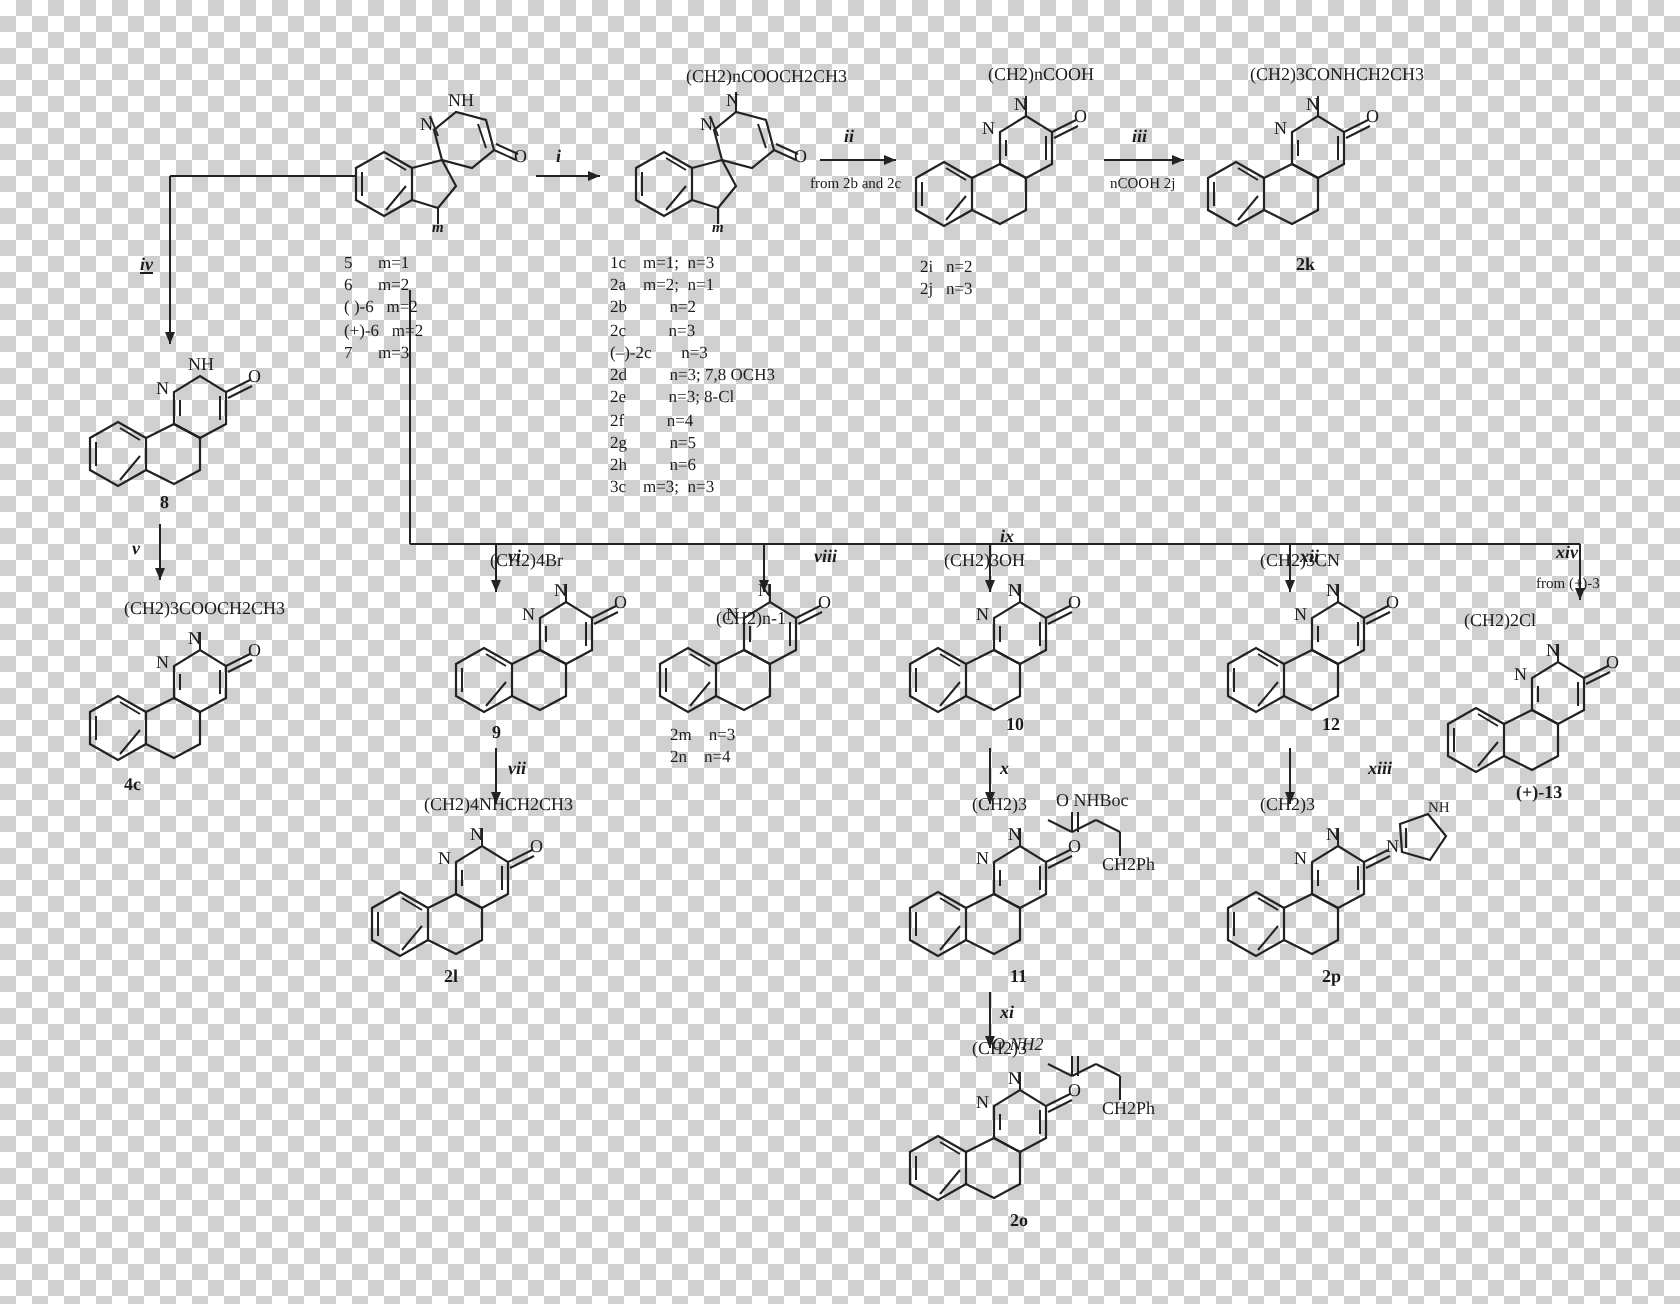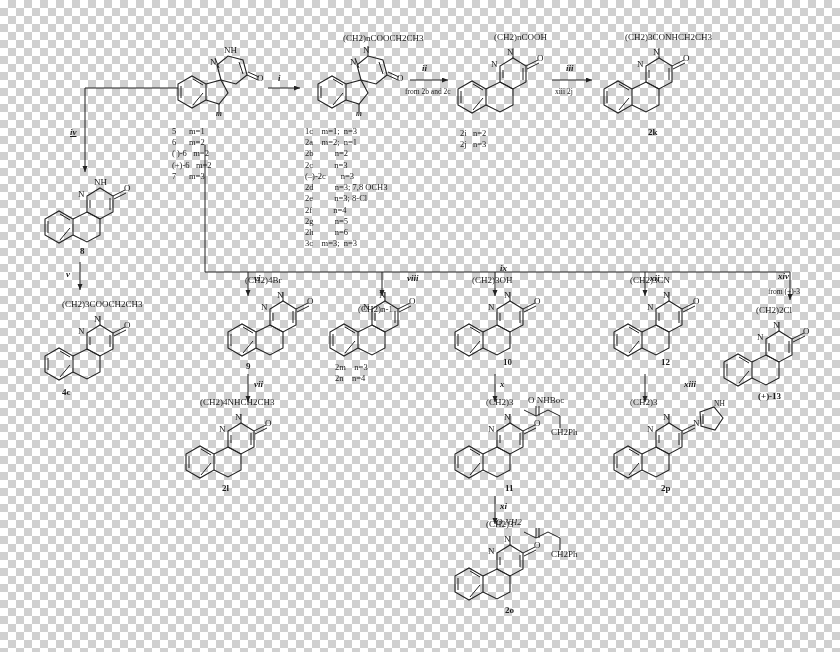--- a/index.html
+++ b/index.html
@@ -333,21 +333,21 @@
 3c    m=3;  n=3</div>
 
 <span class="lbl" style="left:491px;top:60px;">N</span>
 <span class="lbl" style="left:507px;top:48px;">N</span>
 <span class="lbl" style="left:537px;top:54px;">O</span>
 <span class="lbl" style="left:494px;top:33px;">(CH2)nCOOH</span>
 <div class="tbl" style="left:460px;top:128px;">2i   n=2
 2j   n=3</div>
 
 <span class="lbl ital" style="left:566px;top:64px;">iii</span>
-<span class="lbl small" style="left:555px;top:88px;">xiii 2j</span>
+<span class="lbl small" style="left:555px;top:88px;">nCOOH 2j</span>
 
 <span class="lbl" style="left:637px;top:60px;">N</span>
 <span class="lbl" style="left:653px;top:48px;">N</span>
 <span class="lbl" style="left:683px;top:54px;">O</span>
 <span class="lbl" style="left:625px;top:33px;">(CH2)3CONHCH2CH3</span>
 <span class="lbl bold" style="left:648px;top:128px;">2k</span>
 
 <span class="lbl ital" style="left:70px;top:128px;text-decoration:underline;">iv</span>
 
 <span class="lbl" style="left:78px;top:190px;">N</span>
@@ -369,21 +369,21 @@
 <span class="lbl" style="left:277px;top:291px;">N</span>
 <span class="lbl" style="left:307px;top:297px;">O</span>
 <span class="lbl" style="left:245px;top:276px;">(CH2)4Br</span>
 <span class="lbl bold" style="left:246px;top:362px;">9</span>
 
 <span class="lbl ital" style="left:254px;top:380px;">vii</span>
 
 <span class="lbl" style="left:219px;top:425px;">N</span>
 <span class="lbl" style="left:235px;top:413px;">N</span>
 <span class="lbl" style="left:265px;top:419px;">O</span>
-<span class="lbl" style="left:200px;top:398px;">(CH2)4NHCH2CH3</span>
+<span class="lbl" style="left:212px;top:398px;">(CH2)4NHCH2CH3</span>
 <span class="lbl bold" style="left:222px;top:484px;text-align:right;">2l</span>
 
 <span class="lbl ital" style="left:407px;top:274px;">viii</span>
 
 <span class="lbl" style="left:363px;top:303px;">N</span>
 <span class="lbl" style="left:379px;top:291px;">N</span>
 <span class="lbl" style="left:409px;top:297px;">O</span>
 <span class="lbl" style="left:358px;top:276px;margin-top:29px;">(CH2)n-1</span>
 <div class="tbl" style="left:335px;top:362px;">2m    n=3
 2n    n=4</div>
@@ -432,14 +432,14 @@
 <span class="lbl" style="left:630px;top:398px;">(CH2)3</span>
 <span class="lbl small" style="left:714px;top:400px;">NH</span>
 <span class="lbl bold" style="left:661px;top:484px;">2p</span>
 
 <span class="lbl ital" style="left:778px;top:272px;">xiv</span>
 <span class="lbl small" style="left:768px;top:288px;">from (+)-3</span>
 
 <span class="lbl" style="left:757px;top:333px;">N</span>
 <span class="lbl" style="left:773px;top:321px;">N</span>
 <span class="lbl" style="left:803px;top:327px;">O</span>
-<span class="lbl" style="left:732px;top:306px;padding-left:24px;">(CH2)2Cl</span>
+<span class="lbl" style="left:708px;top:306px;padding-left:24px;">(CH2)2Cl</span>
 <span class="lbl bold" style="left:758px;top:392px;">(+)-13</span>
 
 </body></html>

